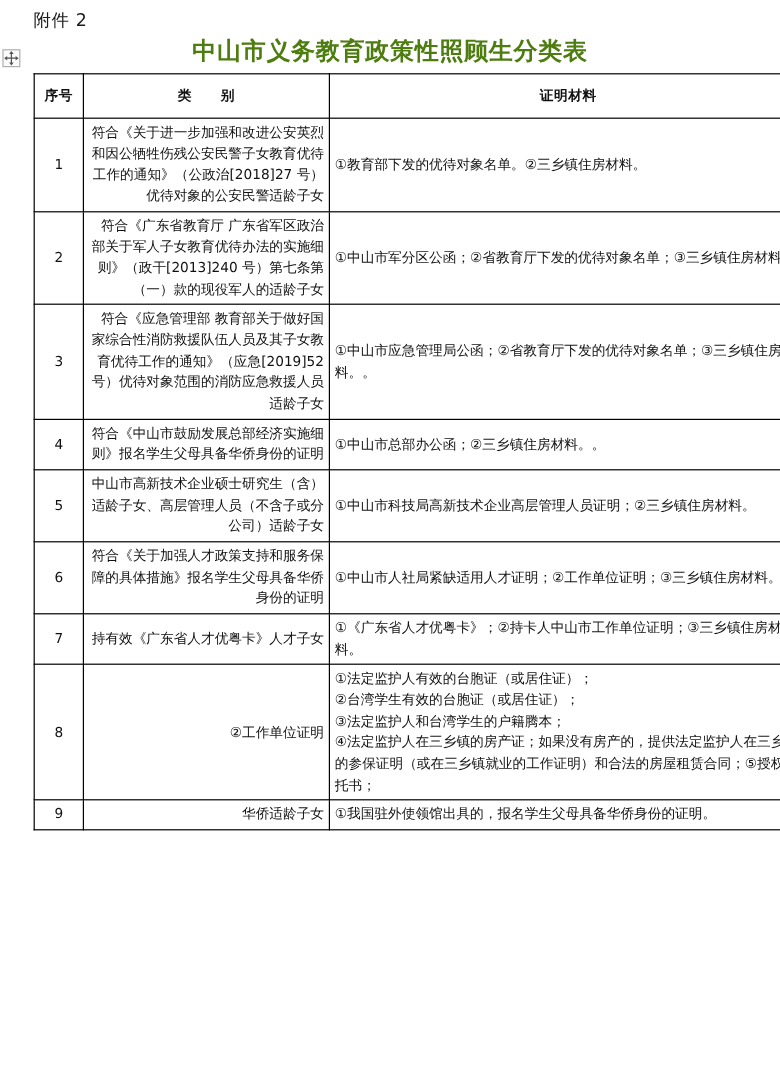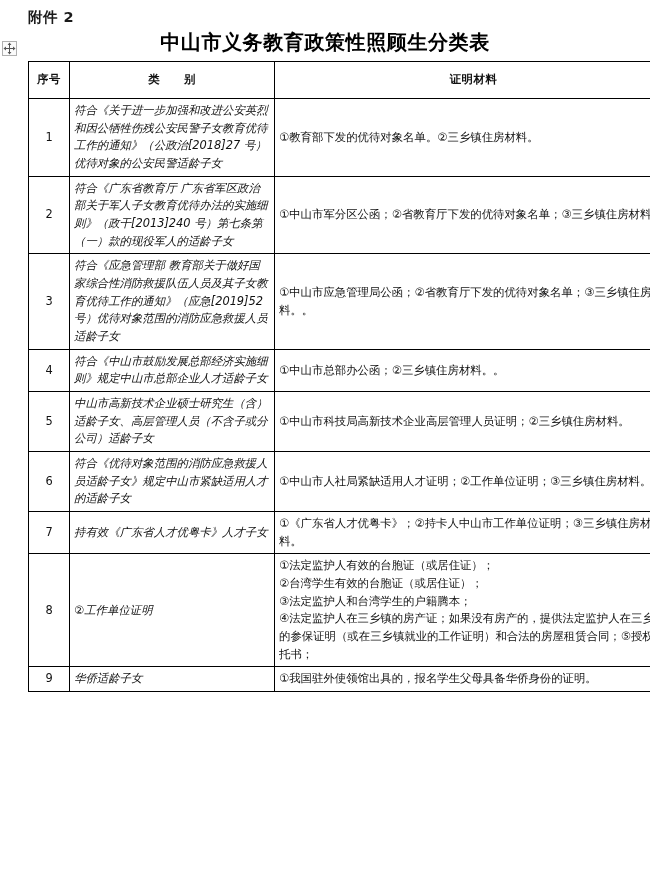--- a/index.html
+++ b/index.html
@@ -22,32 +22,31 @@
     box-sizing: border-box;
   }
   .attachment-label {
     position: absolute;
     left: 28px;
     top: 8px;
     font-size: 14.5px;
     letter-spacing: 0.5px;
     color: #1a1a1a;
     white-space: nowrap;
-    font-weight: bold;
   }
   .doc-title {
     position: absolute;
     left: 0;
     right: 0;
     top: 29px;
     text-align: center;
     font-size: 20px;
     font-weight: bold;
     letter-spacing: 0.6px;
-    color: #000000;
+    color: #4d7c0f;
   }
   .move-handle {
     position: absolute;
     left: 2px;
     top: 41px;
     width: 15px;
     height: 15px;
     border: 1px solid #b0b0b0;
     background: #fbfbfb;
     box-sizing: border-box;
@@ -83,25 +82,24 @@
   th.col-idx   { width: 32px; text-align: center; }
   th.col-cat   { width: 196px; }
   th.col-proof { width: 389px; }
 
   td.cell-idx {
     text-align: center;
     font-size: 11.5px;
     vertical-align: middle;
   }
   td.cell-cat {
-    text-align: left;
+    text-align: right;
     vertical-align: middle;
     padding-left: 6px;
     padding-right: 5px;
-    font-style: italic;
   }
   td.cell-proof {
     text-align: left;
     vertical-align: middle;
     padding-left: 6px;
     padding-right: 6px;
   }
   td.cell-proof .proof-line {
     display: block;
   }
@@ -155,35 +153,35 @@
         </tr>
         <tr>
           <td class="cell-idx">3</td>
           <td class="cell-cat">符合《应急管理部 教育部关于做好国家综合性消防救援队伍人员及其子女教育优待工作的通知》（应急[2019]52 号）优待对象范围的消防应急救援人员适龄子女</td>
           <td class="cell-proof">
             <span class="proof-line">①中山市应急管理局公函；②省教育厅下发的优待对象名单；③三乡镇住房材料。。</span>
           </td>
         </tr>
         <tr>
           <td class="cell-idx">4</td>
-          <td class="cell-cat">符合《中山市鼓励发展总部经济实施细则》规定中山市总部企业人才适龄子女</td>
+          <td class="cell-cat">符合《中山市鼓励发展总部经济实施细则》报名学生父母具备华侨身份的证明</td>
           <td class="cell-proof">
             <span class="proof-line">①中山市总部办公函；②三乡镇住房材料。。</span>
           </td>
         </tr>
         <tr>
           <td class="cell-idx">5</td>
           <td class="cell-cat">中山市高新技术企业硕士研究生（含）适龄子女、高层管理人员（不含子或分公司）适龄子女</td>
           <td class="cell-proof">
             <span class="proof-line">①中山市科技局高新技术企业高层管理人员证明；②三乡镇住房材料。</span>
           </td>
         </tr>
         <tr>
           <td class="cell-idx">6</td>
-          <td class="cell-cat">符合《优待对象范围的消防应急救援人员适龄子女》规定中山市紧缺适用人才的适龄子女</td>
+          <td class="cell-cat">符合《关于加强人才政策支持和服务保障的具体措施》报名学生父母具备华侨身份的证明</td>
           <td class="cell-proof">
             <span class="proof-line">①中山市人社局紧缺适用人才证明；②工作单位证明；③三乡镇住房材料。</span>
           </td>
         </tr>
         <tr>
           <td class="cell-idx">7</td>
           <td class="cell-cat">持有效《广东省人才优粤卡》人才子女</td>
           <td class="cell-proof">
             <span class="proof-line">①《广东省人才优粤卡》；②持卡人中山市工作单位证明；③三乡镇住房材料。</span>
           </td>

